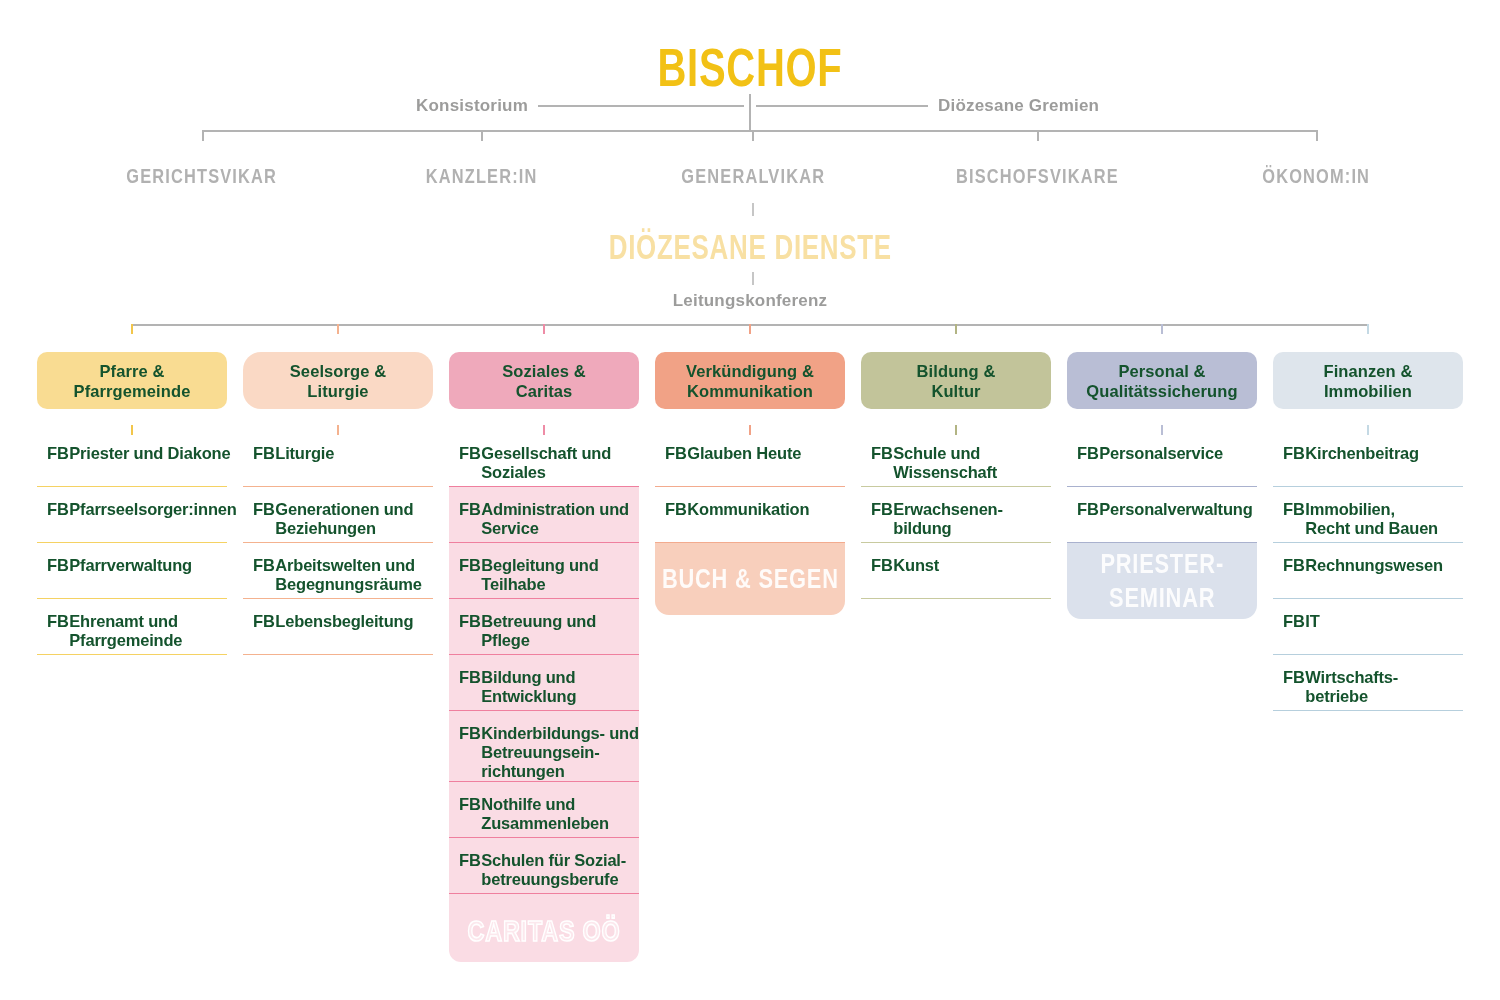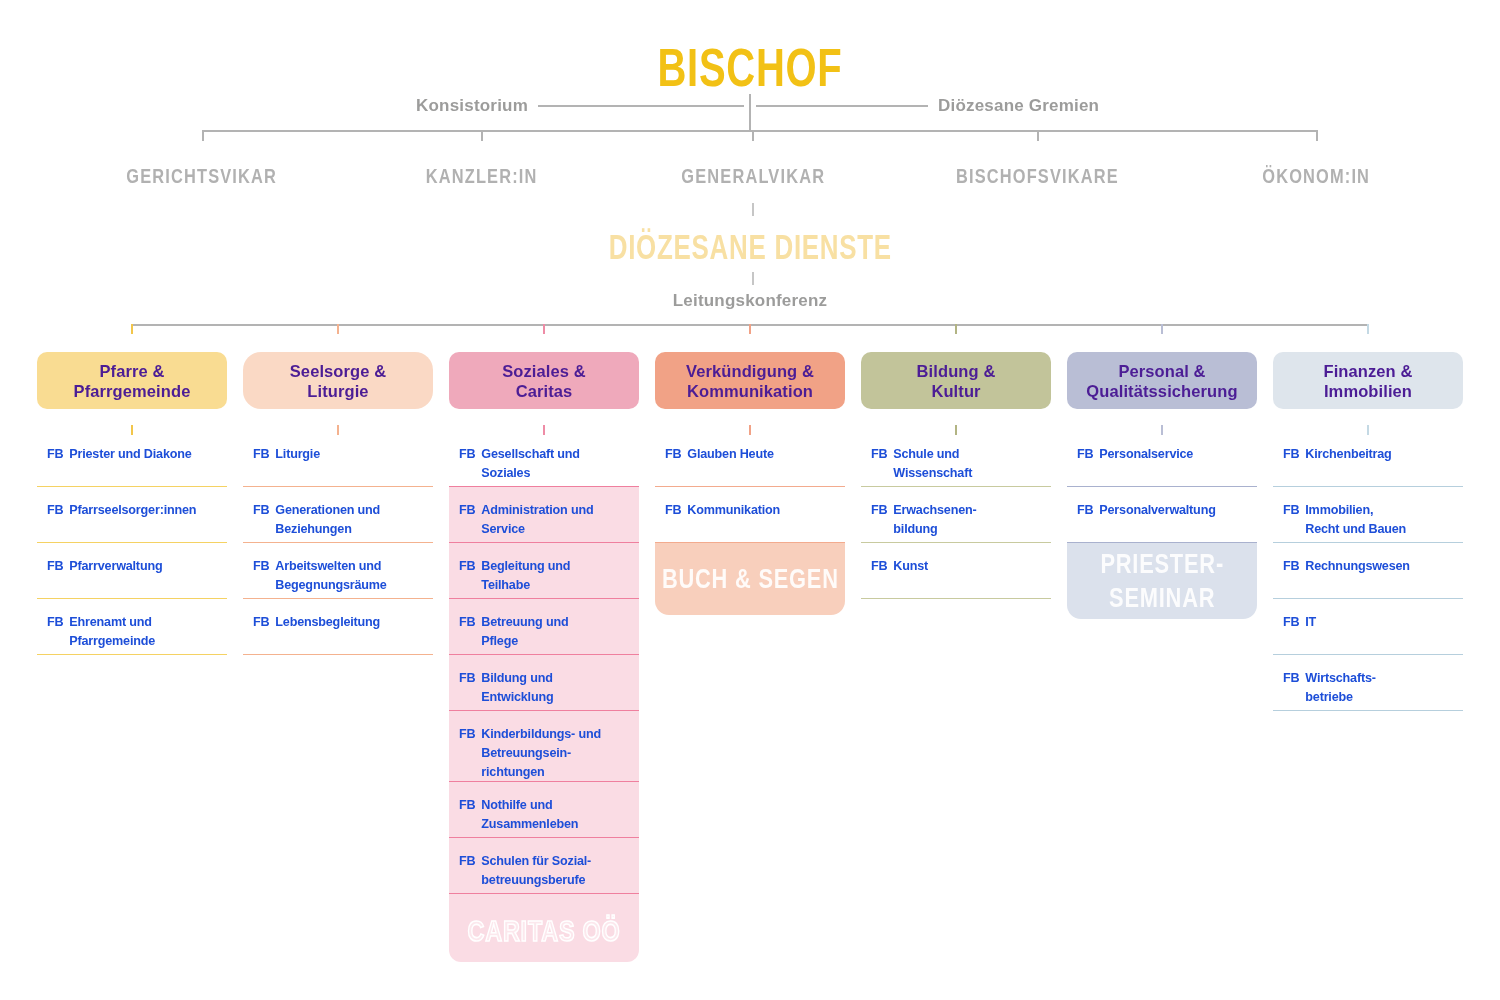--- a/index.html
+++ b/index.html
@@ -19,28 +19,28 @@
   .services-title{font-size:35px;letter-spacing:1px;color:#F8E0A3;}
   .gray-label{font-size:17px;font-weight:600;color:#9C9C9B;letter-spacing:.2px;}
   .official{position:absolute;width:240px;text-align:center;color:#B1B1B1;}
   .official .cond{font-size:21px;letter-spacing:1.5px;transform:scaleX(.78);}
 
   
   #columns{position:absolute;left:37px;top:352px;display:flex;gap:16px;}
   .column{width:190px;position:relative;flex:none;}
   .col-header{
     height:57px;border-radius:10px;display:flex;align-items:center;justify-content:center;
-    text-align:center;font-weight:bold;font-size:16.5px;line-height:20px;color:#4c1d95;letter-spacing:.1px;
+    text-align:center;font-weight:bold;font-size:16.5px;line-height:20px;color:#14532d;letter-spacing:.1px;
   }
   .col-tick{position:absolute;left:50%;margin-left:-1px;top:73px;width:2px;height:10px;}
   .col-list{margin-top:22px;}
   .item{
     box-sizing:border-box;min-height:56px;padding:13px 0 0 10px;
     border-bottom:1.5px solid transparent;
-    font-size:13px;font-weight:bold;letter-spacing:-.2px;line-height:19px;color:#1d4ed8;
+    font-size:17px;font-weight:bold;letter-spacing:-.2px;line-height:19px;color:#14532d;
   }
   .item-inner{display:flex;transform:scaleX(.97);transform-origin:left center;}
   .item-inner .fb{flex:none;width:23px;}
   .item-inner .txt{flex:1;white-space:nowrap;}
   .highlight{border-radius:0 0 12px 12px;overflow:hidden;}
   .special{
     display:flex;align-items:center;justify-content:center;text-align:center;
     border-radius:0 0 14px 14px;
   }
   .special .cond{font-size:28px;letter-spacing:1px;line-height:34px;color:rgba(255,255,255,.9);transform:scaleX(.78);}

